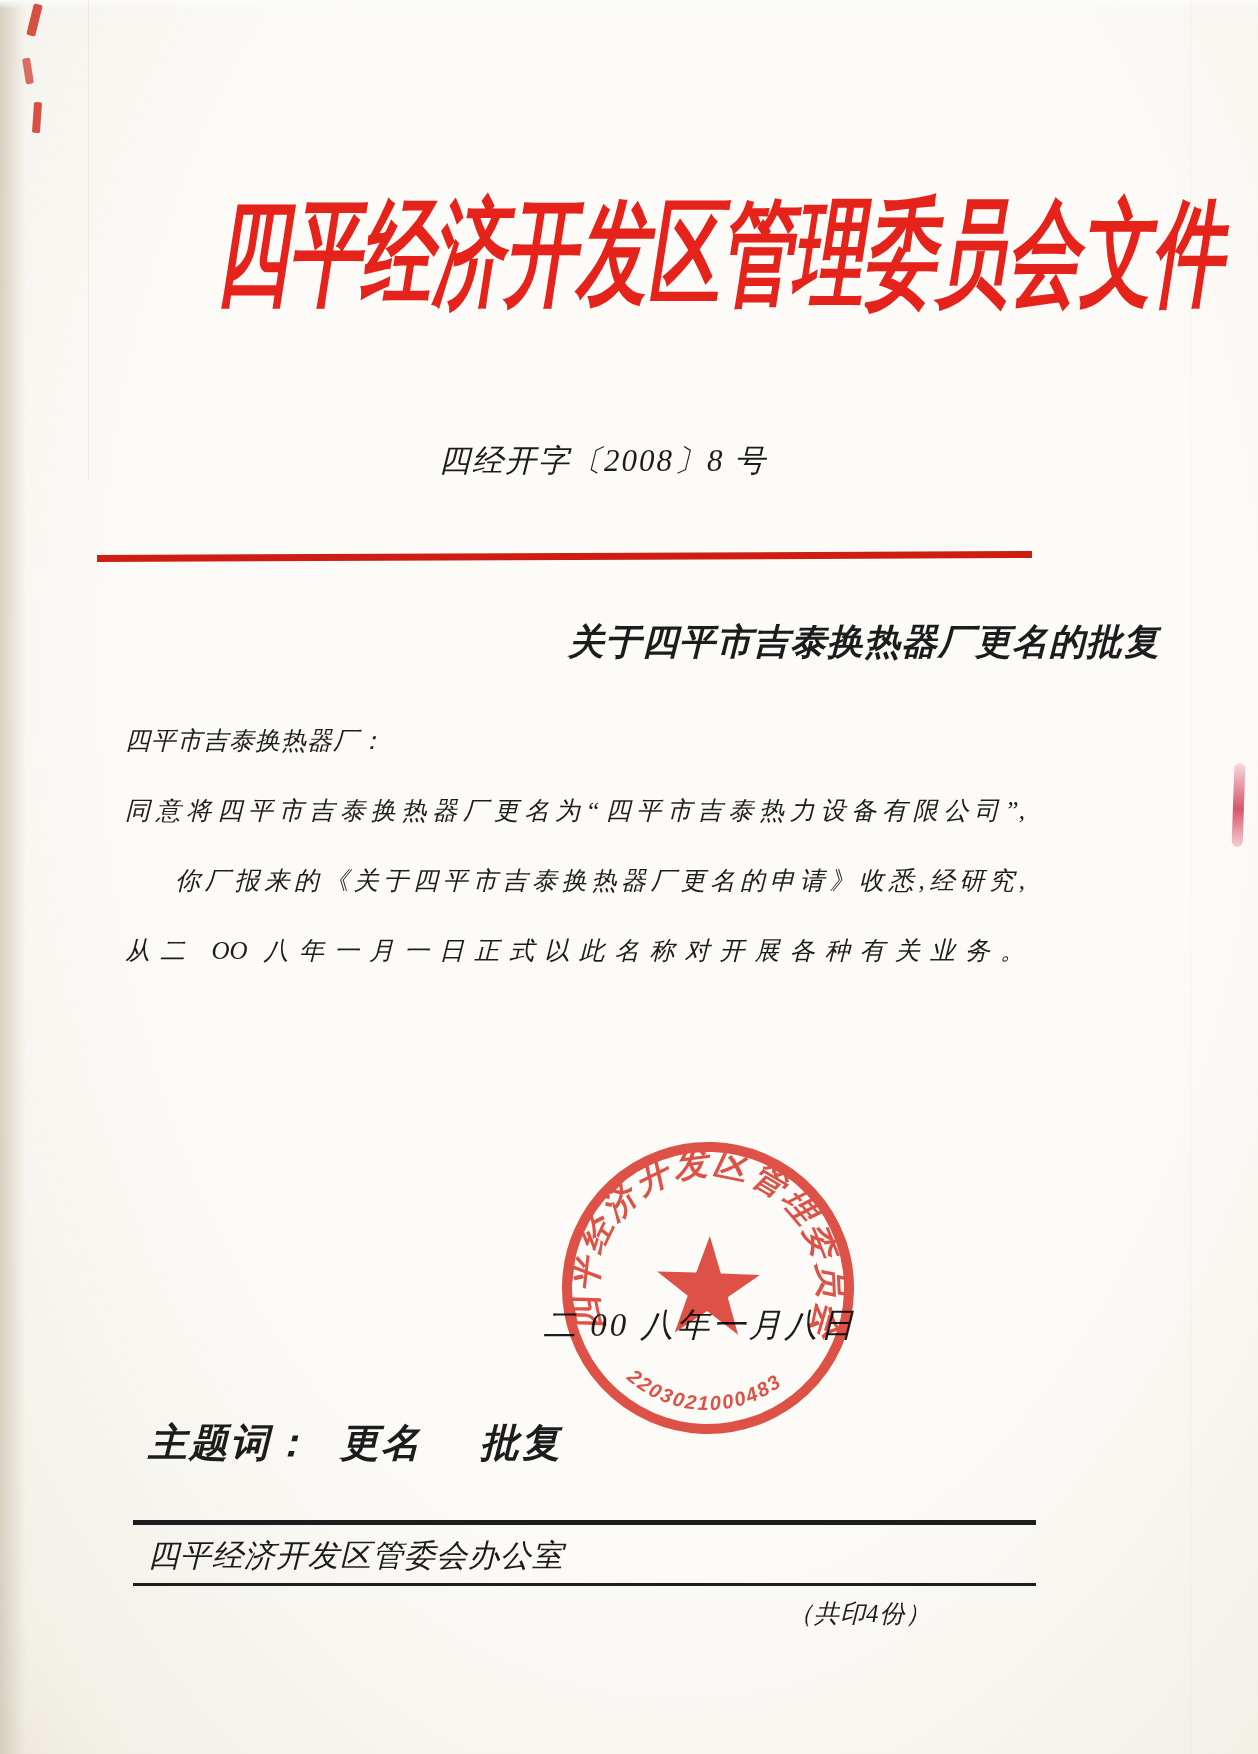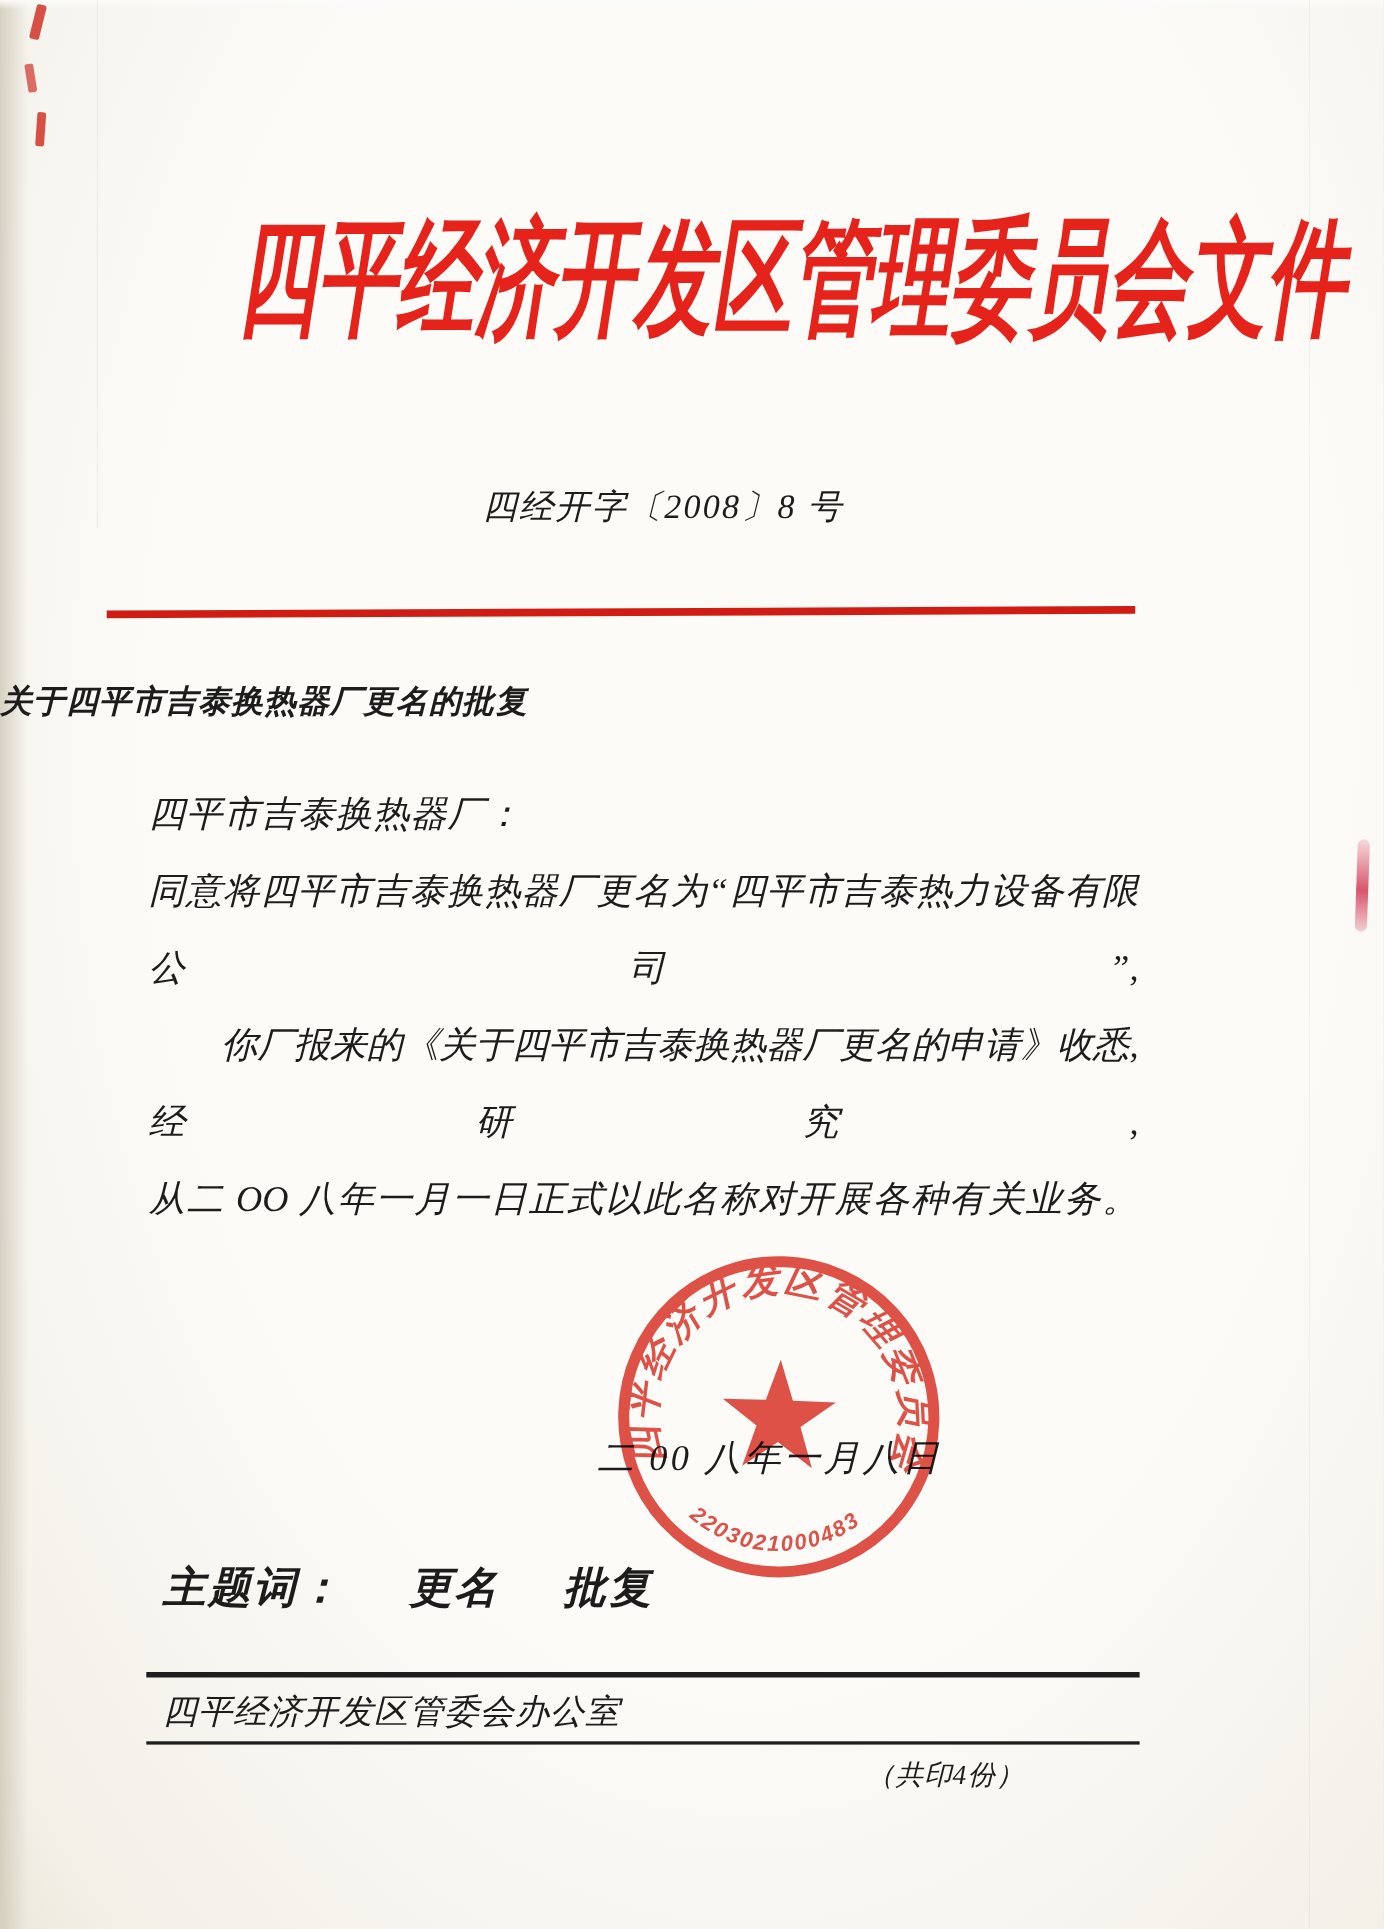--- a/index.html
+++ b/index.html
@@ -28,37 +28,37 @@
   .agency-title{
     position:absolute;left:0;top:178px;width:1138px;text-align:center;
     font-family:"Liberation Sans","DejaVu Sans",sans-serif;font-weight:900;
     font-size:116px;line-height:150px;color:#e5231b;white-space:nowrap;
     transform:scaleX(.62);transform-origin:50% 50%;letter-spacing:0;
   }
   .doc-number{position:absolute;left:0;top:440px;width:1138px;text-align:center;
     font-size:31px;letter-spacing:2px;padding-left:34px;}
   .red-rule{position:absolute;left:97px;top:553px;width:935px;height:7px;
     background:#cf1d14;transform:rotate(-0.25deg);}
-  .doc-title{position:absolute;left:0;top:618px;width:1160px;text-align:left;
+  .doc-title{position:absolute;left:0;top:618px;width:1160px;text-align:right;
     font-family:"Liberation Sans","DejaVu Sans",sans-serif;font-weight:bold;
-    font-size:29px;letter-spacing:1px;margin:0;}
-  .body{position:absolute;left:135px;top:706px;width:900px;font-size:33px;line-height:70px;}
+    font-size:36px;letter-spacing:1px;margin:0;}
+  .body{position:absolute;left:125px;top:706px;width:900px;font-size:25px;line-height:70px;}
   .salutation{letter-spacing:1px;}
   .para-line{text-align:justify;text-align-last:justify;}
   .closing{text-indent:2em;}
 
   .date-line{position:absolute;left:543px;top:1303px;width:420px;font-size:33px;
     letter-spacing:3px;z-index:1;}
   .seal{position:absolute;left:558px;top:1138px;width:300px;height:300px;z-index:2;
     mix-blend-mode:multiply;opacity:.88;transform:rotate(2deg);}
 
   .keywords{position:absolute;left:148px;top:1416px;
     font-family:"Liberation Sans","DejaVu Sans",sans-serif;font-weight:bold;
     font-size:39px;letter-spacing:2px;display:flex;align-items:flex-start;}
-  .kw1{margin-left:60px;}
+  .kw1{margin-left:28px;}
   .kw2{margin-left:58px;}
   .black-rule-1{position:absolute;left:133px;top:1520px;width:903px;height:5px;background:#1e1e1e;}
   .office{position:absolute;left:148px;top:1535px;font-size:31px;letter-spacing:1px;}
   .print-date{position:absolute;left:722px;top:1535px;font-size:31px;letter-spacing:1px;}
   .black-rule-2{position:absolute;left:133px;top:1583px;width:903px;height:3px;background:#1e1e1e;}
   .copies{position:absolute;left:788px;top:1597px;font-size:25px;letter-spacing:1px;}
 </style>
 </head>
 <body>
 

